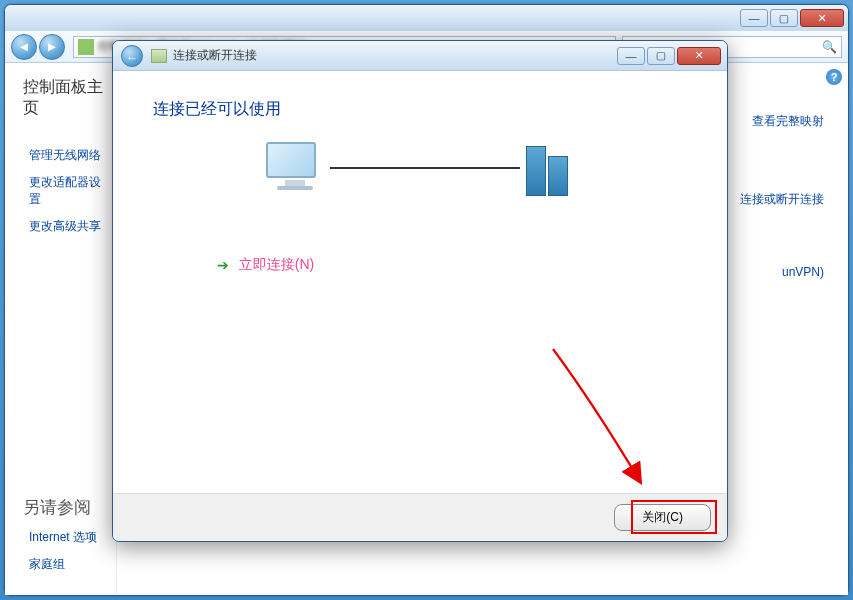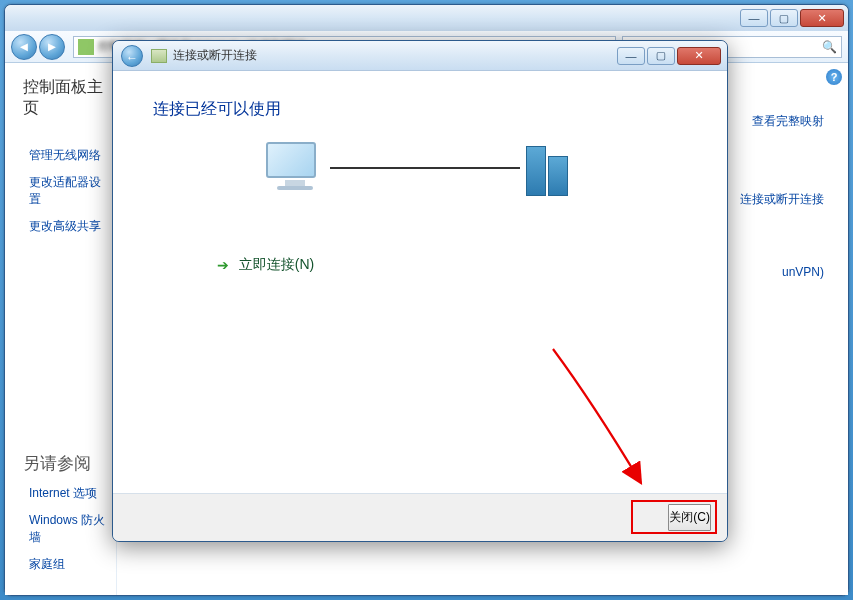--- a/index.html
+++ b/index.html
@@ -202,21 +202,21 @@
 }
 .srv-a { height: 50px; margin-top: 6px; }
 .srv-b { height: 40px; margin-top: 16px; }
 .connect-now {
   display: flex; align-items: center;
   gap: 10px;
   margin-left: 64px;
   cursor: pointer;
 }
 .connect-arrow { color: #2f9a2f; font-size: 14px; }
-.connect-text { color: #14532d; font-size: 14px; }
+.connect-text { color: #ec4899; font-size: 14px; }
 .annotation {
   position: absolute;
   left: 336px; top: 255px;
   color: #e80000;
   font-size: 14px;
 }
 .dialog-footer {
   height: 48px;
   border-top: 1px solid #d6e0ea;
   background: #f0f0f0;
@@ -226,24 +226,24 @@
   position: relative;
 }
 .red-box {
   position: absolute;
   right: 10px; top: 6px;
   width: 86px; height: 34px;
   border: 2px solid #e80000;
   pointer-events: none;
 }
 .close-btn-dlg {
-  padding: 4px 0;
+  padding: 4px 27px;
   background: linear-gradient(180deg,#fdfdfd,#e5e5e5);
   border: 1px solid #8a8a8a;
-  border-radius: 1px;
+  border-radius: 8px;
   font-size: 12px;
   cursor: pointer;
 }
 
 .red-arrow {
   position: absolute;
   pointer-events: none;
 }
 </style>
 </head>
@@ -270,21 +270,20 @@
   </div>
   <div class="outer-body">
     <div class="left-panel">
       <div class="panel-heading">控制面板主页</div>
       <div class="panel-link">管理无线网络</div>
       <div class="panel-link">更改适配器设置</div>
       <div class="panel-link">更改高级共享</div>
       <div class="panel-spacer"></div>
       <div class="panel-subheading">另请参阅</div>
       <div class="panel-link">Internet 选项</div>
-      <div class="panel-link">Windows 防火墙</div>
       <div class="panel-link">家庭组</div>
     </div>
     <div class="right-panel">
       <div class="help-icon">?</div>
       <span class="right-link" style="top:50px">查看完整映射</span>
       <span class="right-link" style="top:128px">连接或断开连接</span>
       <span class="right-link" style="top:202px">unVPN)</span>
     </div>
   </div>
 </div>

